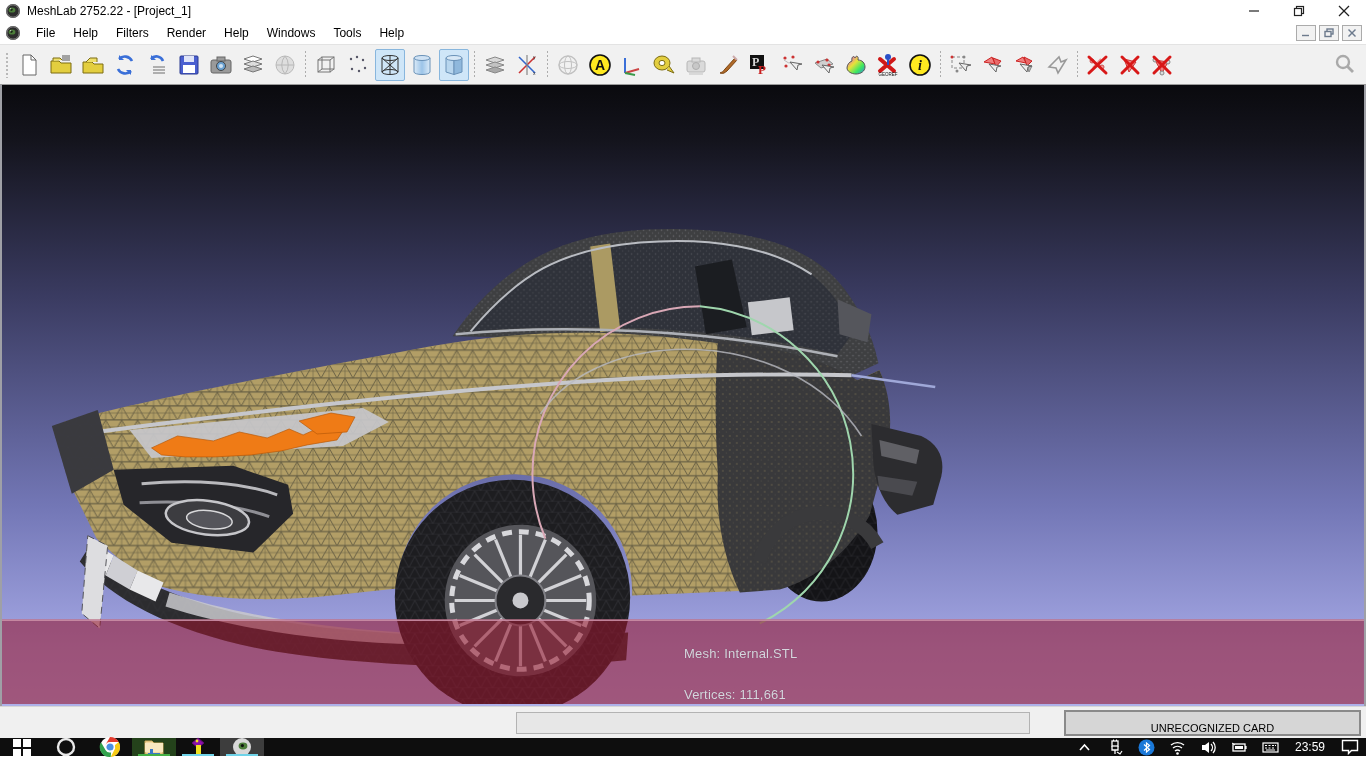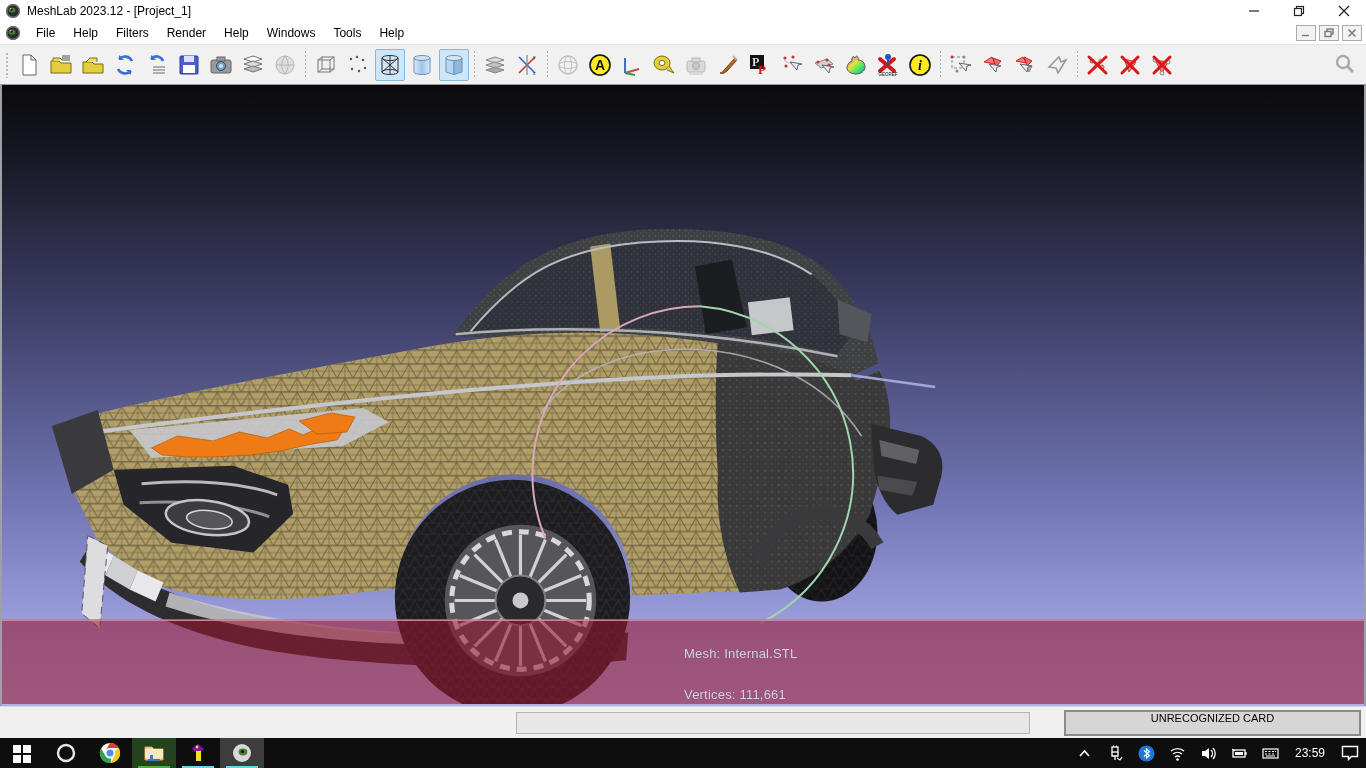--- a/index.html
+++ b/index.html
@@ -34,42 +34,42 @@
   .gl { position:absolute; inset:0; }
   .hud { position:absolute; color:#d6d6de; font-size:13px; line-height:13.5px; white-space:pre;
     text-shadow:0 0 1px rgba(0,0,0,.25); letter-spacing:.2px; }
   .hud-left { left:135px; top:535px; }
   .hud-right { left:682px; top:535px; }
   .statusbar { position:absolute; top:706px; left:0; width:1366px; height:32px; background:#f0f0f0;
     border-top:1px solid #d7d7d7; }
   .progress { position:absolute; left:516px; top:5px; width:514px; height:22px;
     background:#e7e7e7; border:1px solid #b3b3b3; }
   .status-card { position:absolute; right:5px; top:3px; width:297px; height:26px;
-    background:#d6d6d6; border:2px solid #8a8a8a; display:flex; align-items:flex-start; justify-content:center;
+    background:#d6d6d6; border:2px solid #8a8a8a; display:flex; align-items:flex-end; justify-content:center;
     font-size:11px; color:#000; }
-  .taskbar { position:absolute; top:738px; left:0; width:1366px; height:30px; background:#0e0e0e;
+  .taskbar { position:absolute; top:738px; left:0; width:1366px; height:18px; background:#0e0e0e;
     display:flex; align-items:stretch; }
   .tb-app { width:44px; display:flex; align-items:center; justify-content:center; position:relative; }
   .tb-app .underline { position:absolute; bottom:0; left:6px; right:6px; height:2px; }
   .tray { margin-left:auto; display:flex; align-items:center; }
   .tray-item { padding:0 7px; height:30px; display:flex; align-items:center; justify-content:center; }
   .tray-time { color:#fff; font-size:12px; padding:0 9px; }
 </style>
 </head>
 <body>
 
 <div class="titlebar">
   <svg class="app-ico" viewBox="0 0 16 16">
     <circle cx="8" cy="8" r="7" fill="#2b2b2b"></circle>
     <circle cx="8" cy="8" r="6.2" fill="none" stroke="#8a8a8a" stroke-width="1"></circle>
     <ellipse cx="7" cy="7" rx="3.4" ry="2.6" fill="#4c7d3a"></ellipse>
     <circle cx="6.4" cy="6.6" r="1.2" fill="#0d120c"></circle>
     <circle cx="5.7" cy="5.8" r="0.7" fill="#cfe0c8"></circle>
   </svg>
-  <span class="title-text">MeshLab 2023.12 - [Project_1]</span>
+  <span class="title-text">MeshLab 2752.22 - [Project_1]</span>
   <div class="win-controls">
     <div class="win-btn">
       <svg width="12" height="12">
           <line x1="1" y1="6" x2="11" y2="6"></line>
         </svg>
     </div>
     <div class="win-btn">
       <svg width="12" height="12">
         <rect x="3.5" y="1.5" width="7" height="7"></rect>
           <rect x="1.5" y="3.5" width="7" height="7" fill="#fff"></rect>

